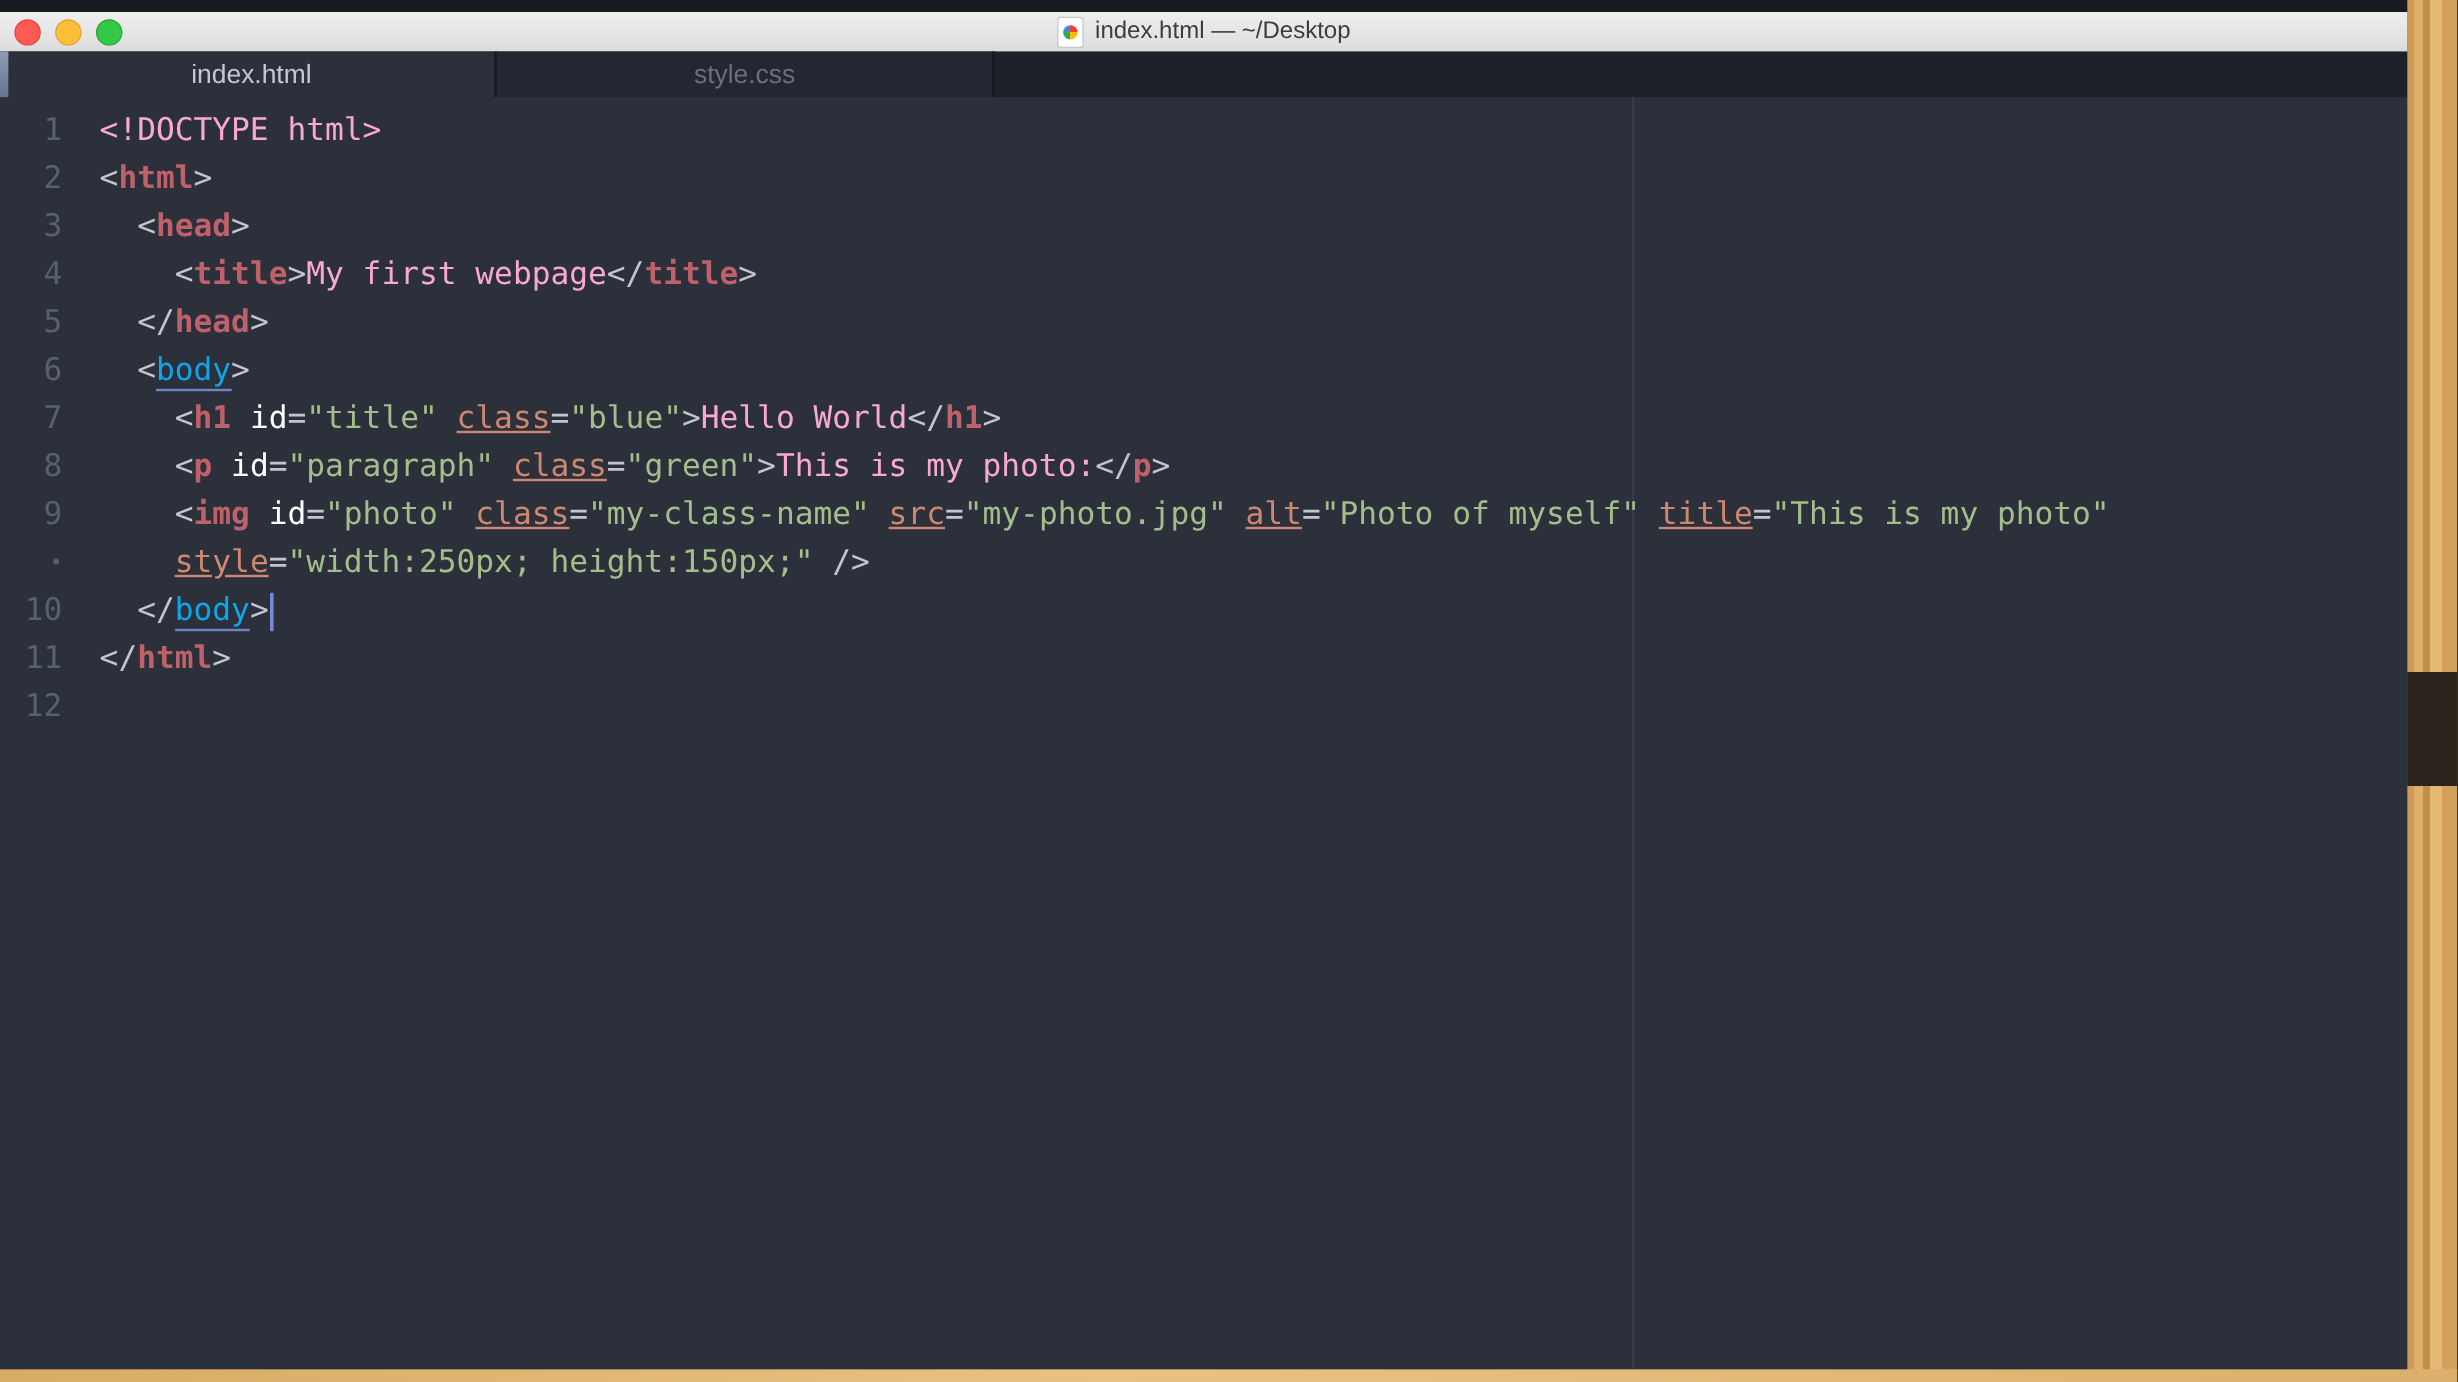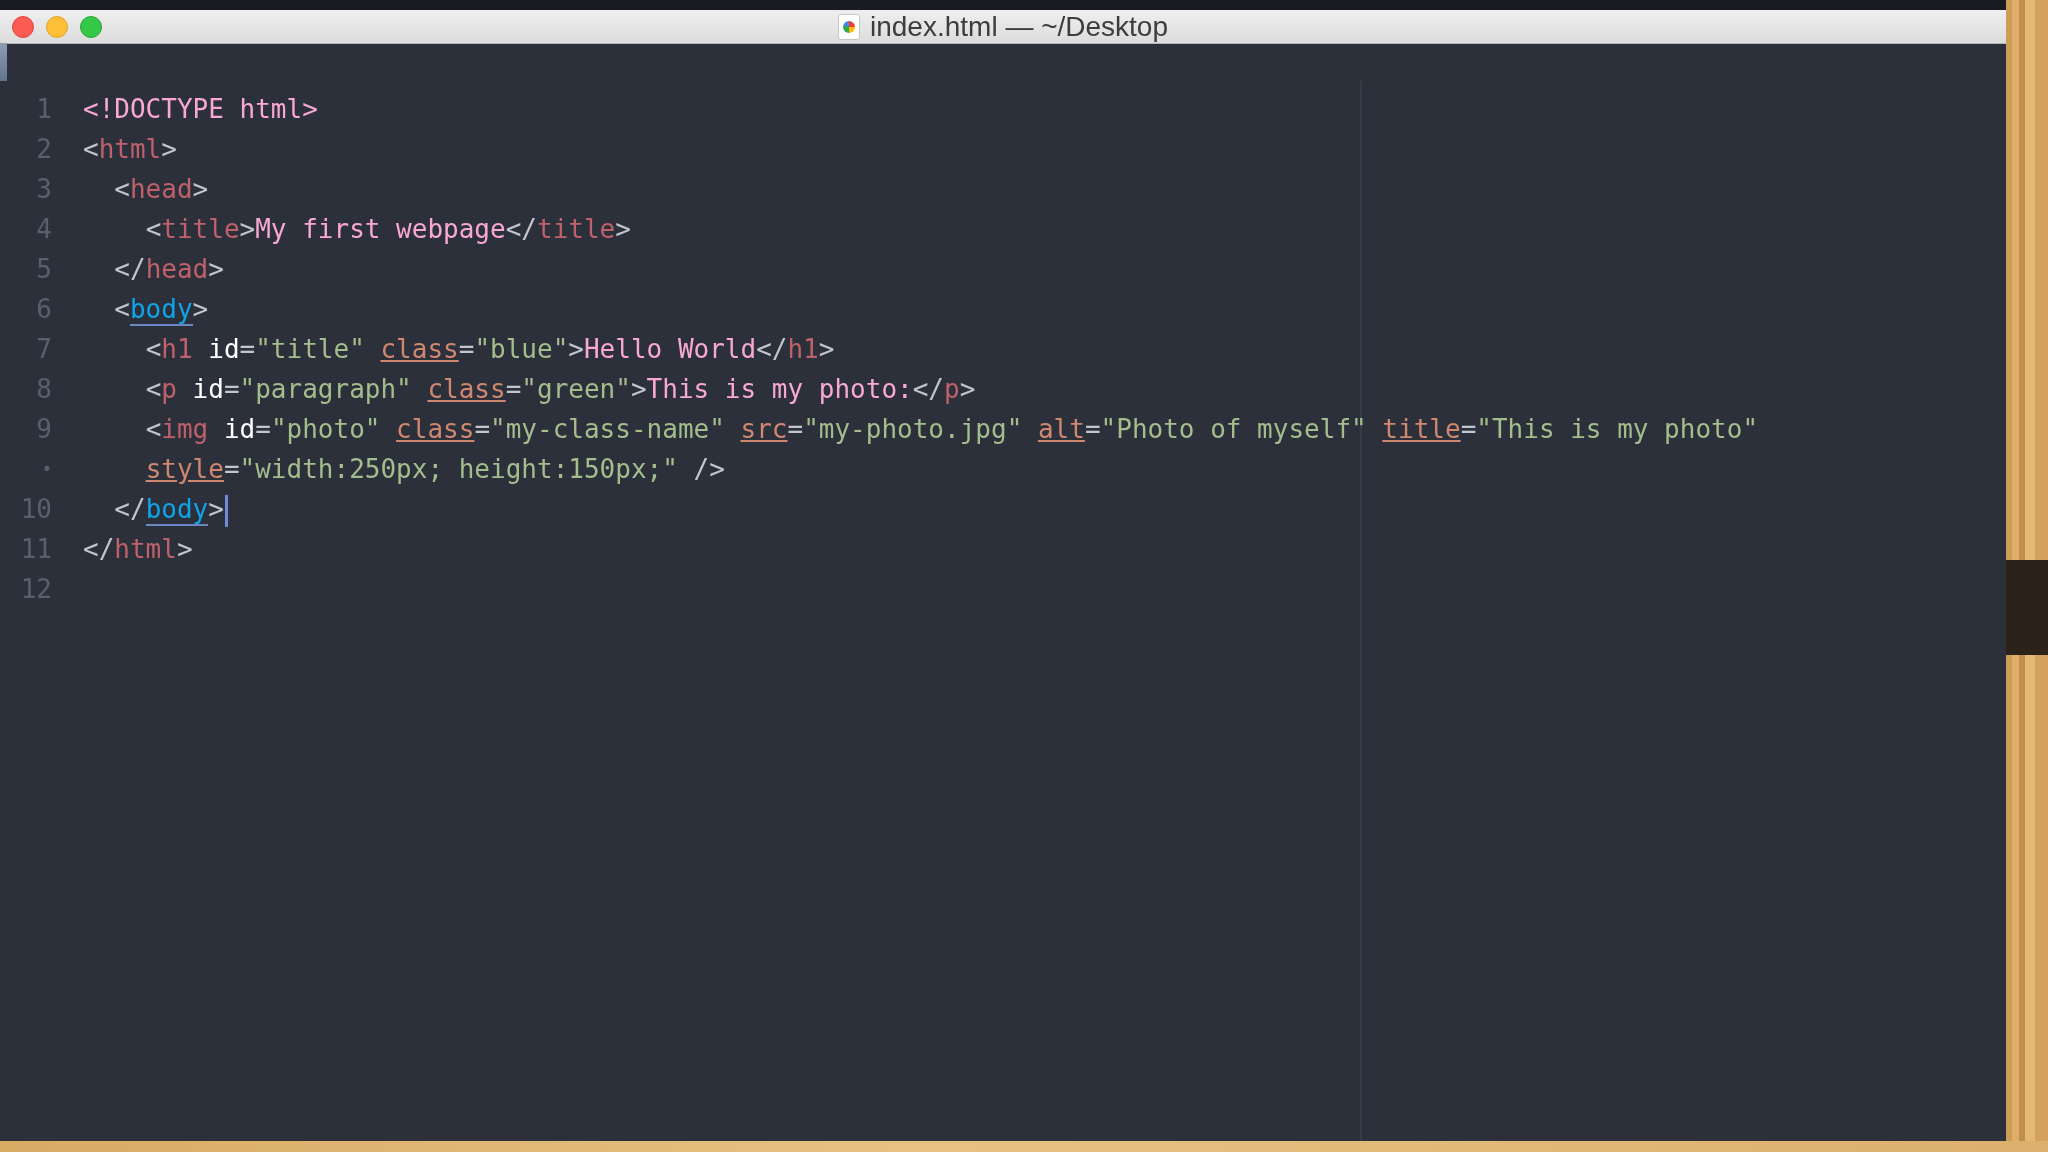--- a/index.html
+++ b/index.html
@@ -23,21 +23,21 @@
   .traffic{position:absolute;left:12px;top:6px;display:flex;gap:12px;}
   .light{width:20px;height:20px;border-radius:50%;display:inline-block;}
   .light.red{background:#fc5b53;border:1px solid #e2453d;}
   .light.yellow{background:#fdbe38;border:1px solid #e0a32c;}
   .light.green{background:#34c848;border:1px solid #26a532;}
   .titlewrap{margin:0 auto;display:flex;align-items:center;gap:10px;}
   .doc-icon{width:20px;height:24px;background:#fff;border:1px solid #c6c6c6;border-radius:3px;
     position:relative;}
   .doc-icon::after{content:"";position:absolute;left:4px;top:6px;width:12px;height:12px;border-radius:50%;
     background:conic-gradient(#ea4335 0 25%,#fbbc05 25% 50%,#34a853 50% 80%,#4285f4 80% 100%);}
-  .title-text{font-size:28px;color:#3d3d3d;}
+  .title-text{font-size:20px;color:#3d3d3d;}
 
   
   .tabbar{position:absolute;left:0;top:43px;width:100%;height:38px;background:#1d212a;display:flex;}
   .tab{height:100%;display:flex;align-items:center;justify-content:center;font-size:22px;
     box-sizing:border-box;border-right:2px solid #151820;}
   .tab.active{width:407px;background:#2b303b;color:#c3c9d3;margin-left:7px;}
   .tab.inactive{width:415px;background:#232732;color:#68707f;}
   .blue-sliver{position:absolute;left:0;top:43px;width:7px;height:42px;
     background:linear-gradient(#8c9db4,#5e6f88);}
 
@@ -45,21 +45,21 @@
   .editor{position:absolute;left:0;top:81px;width:100%;height:1060px;background:#2b303b;overflow:hidden;}
   .ruler{position:absolute;left:1360px;top:0;width:2px;height:100%;background:#353b47;}
   .code{position:relative;padding-top:8px;font-family:"DejaVu Sans Mono",monospace;
     font-size:26px;white-space:pre;}
   .line{display:flex;height:40px;line-height:40px;}
   .gutter{width:52px;text-align:right;color:#57616e;flex:0 0 52px;}
   .gutter.wrap{font-size:17px;}
   .content{padding-left:31px;}
   .tok.plain{color:#f9a8d4;}
   .tok.punct{color:#c0c5ce;}
-  .tok.tag{color:#bf616a;}
+  .tok.tag{color:#bf616a;font-weight:bold;}
   .tok.tag-u{color:#0ea5e9;border-bottom:2px solid #6d87c6;}
   .tok.attr{color:#d08770;text-decoration:underline;}
   .tok.idattr{color:#ffffff;text-align:center;}
   .tok.str{color:#a3be8c;}
   .cursor{display:inline-block;width:3px;height:32px;background:#7189d6;vertical-align:middle;
     margin-left:1px;}
 </style>
 </head>
 <body>
 
@@ -78,20 +78,28 @@
         <span class="light red"></span>
         <span class="light yellow"></span>
         <span class="light green"></span>
       </div>
       <div class="titlewrap">
         <span class="doc-icon"></span>
         <span class="title-text">index.html — ~/Desktop</span>
       </div>
     </div>
 
+    <div class="tabbar">
+      <div class="tab active">
+        <span>index.html</span>
+      </div>
+      <div class="tab inactive">
+        <span>style.css</span>
+      </div>
+    </div>
     <div class="blue-sliver"></div>
 
     <div class="editor">
       <div class="ruler"></div>
       <div class="code" id="code"><div class="line"><span class="gutter">1</span><span class="content"><span class="tok plain">&lt;!DOCTYPE html&gt;</span></span></div><div class="line"><span class="gutter">2</span><span class="content"><span class="tok punct">&lt;</span><span class="tok tag">html</span><span class="tok punct">&gt;</span></span></div><div class="line"><span class="gutter">3</span><span class="content"><span class="tok plain">  </span><span class="tok punct">&lt;</span><span class="tok tag">head</span><span class="tok punct">&gt;</span></span></div><div class="line"><span class="gutter">4</span><span class="content"><span class="tok plain">    </span><span class="tok punct">&lt;</span><span class="tok tag">title</span><span class="tok punct">&gt;</span><span class="tok plain">My first webpage</span><span class="tok punct">&lt;/</span><span class="tok tag">title</span><span class="tok punct">&gt;</span></span></div><div class="line"><span class="gutter">5</span><span class="content"><span class="tok plain">  </span><span class="tok punct">&lt;/</span><span class="tok tag">head</span><span class="tok punct">&gt;</span></span></div><div class="line"><span class="gutter">6</span><span class="content"><span class="tok plain">  </span><span class="tok punct">&lt;</span><span class="tok tag-u">body</span><span class="tok punct">&gt;</span></span></div><div class="line"><span class="gutter">7</span><span class="content"><span class="tok plain">    </span><span class="tok punct">&lt;</span><span class="tok tag">h1</span><span class="tok plain"> </span><span class="tok idattr">id</span><span class="tok punct">=</span><span class="tok str">"title"</span><span class="tok plain"> </span><span class="tok attr">class</span><span class="tok punct">=</span><span class="tok str">"blue"</span><span class="tok punct">&gt;</span><span class="tok plain">Hello World</span><span class="tok punct">&lt;/</span><span class="tok tag">h1</span><span class="tok punct">&gt;</span></span></div><div class="line"><span class="gutter">8</span><span class="content"><span class="tok plain">    </span><span class="tok punct">&lt;</span><span class="tok tag">p</span><span class="tok plain"> </span><span class="tok idattr">id</span><span class="tok punct">=</span><span class="tok str">"paragraph"</span><span class="tok plain"> </span><span class="tok attr">class</span><span class="tok punct">=</span><span class="tok str">"green"</span><span class="tok punct">&gt;</span><span class="tok plain">This is my photo:</span><span class="tok punct">&lt;/</span><span class="tok tag">p</span><span class="tok punct">&gt;</span></span></div><div class="line"><span class="gutter">9</span><span class="content"><span class="tok plain">    </span><span class="tok punct">&lt;</span><span class="tok tag">img</span><span class="tok plain"> </span><span class="tok idattr">id</span><span class="tok punct">=</span><span class="tok str">"photo"</span><span class="tok plain"> </span><span class="tok attr">class</span><span class="tok punct">=</span><span class="tok str">"my-class-name"</span><span class="tok plain"> </span><span class="tok attr">src</span><span class="tok punct">=</span><span class="tok str">"my-photo.jpg"</span><span class="tok plain"> </span><span class="tok attr">alt</span><span class="tok punct">=</span><span class="tok str">"Photo of myself"</span><span class="tok plain"> </span><span class="tok attr">title</span><span class="tok punct">=</span><span class="tok str">"This is my photo"</span></span></div><div class="line"><span class="gutter wrap">•</span><span class="content"><span class="tok plain">    </span><span class="tok attr">style</span><span class="tok punct">=</span><span class="tok str">"width:250px; height:150px;"</span><span class="tok plain"> </span><span class="tok punct">/&gt;</span></span></div><div class="line"><span class="gutter">10</span><span class="content"><span class="tok plain">  </span><span class="tok punct">&lt;/</span><span class="tok tag-u">body</span><span class="tok punct">&gt;</span><span class="cursor"></span></span></div><div class="line"><span class="gutter">11</span><span class="content"><span class="tok punct">&lt;/</span><span class="tok tag">html</span><span class="tok punct">&gt;</span></span></div><div class="line"><span class="gutter">12</span><span class="content"></span></div></div>
     </div>
   </div>
 
 </div>
 

